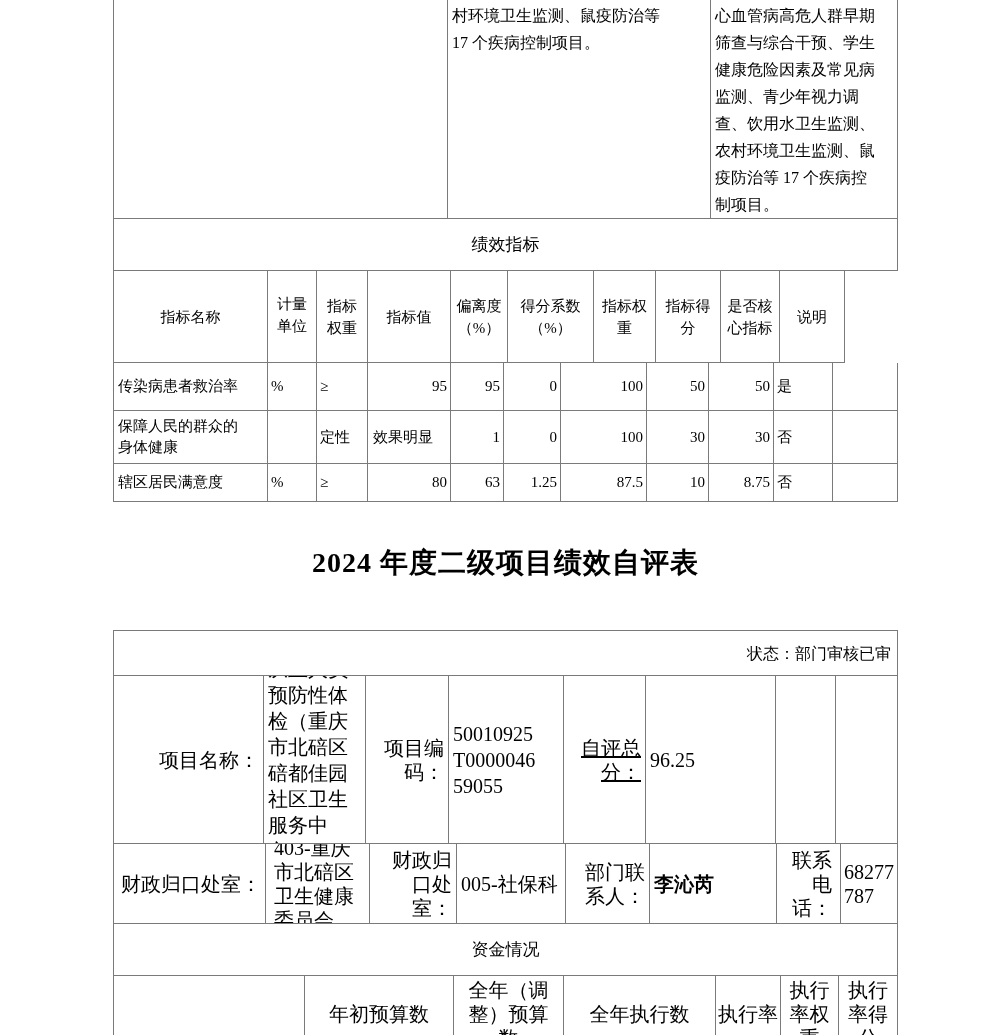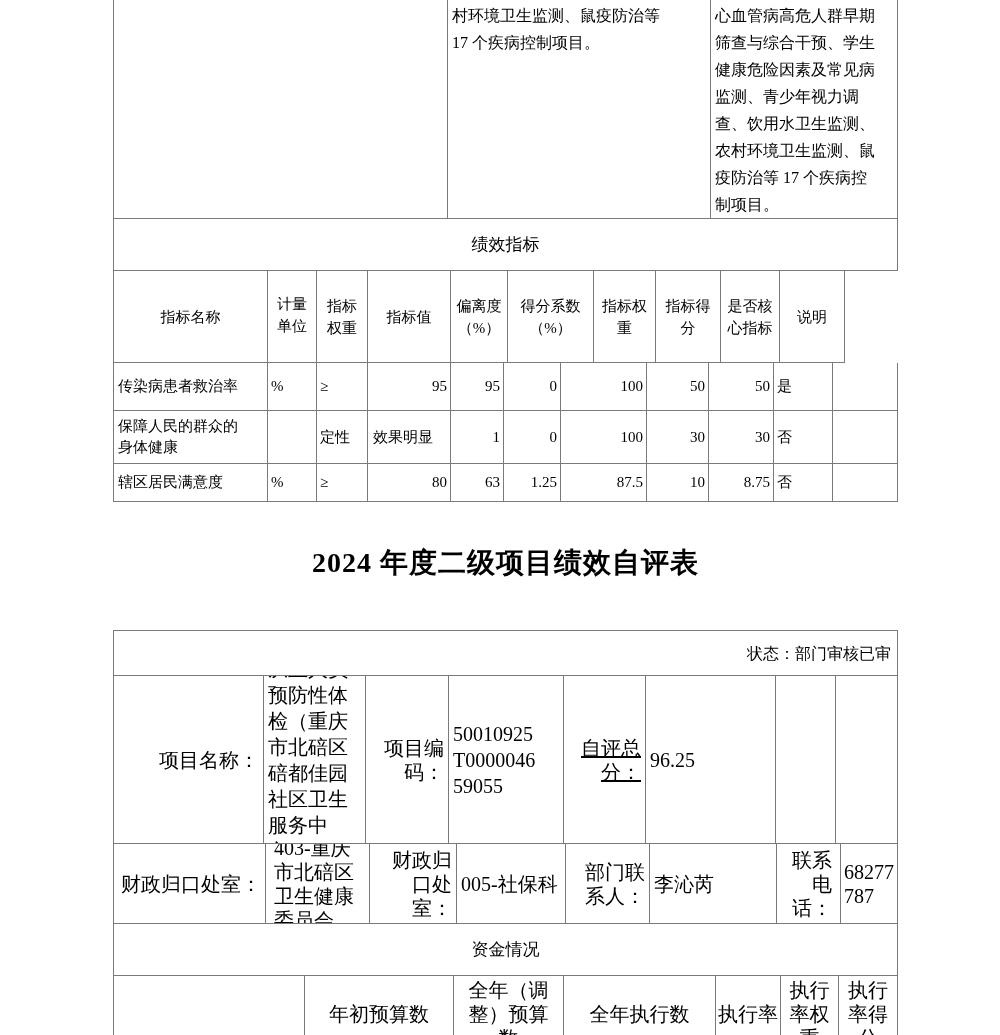--- a/index.html
+++ b/index.html
@@ -128,21 +128,21 @@
       <div class="cell" style="width:60px;"></div>
       <div class="cell" style="width:62px;"></div>
     </div>
 
     <div class="row" style="height:80px;">
       <div class="cell v-center h-right t2 lab" style="width:152px;">财政归口处室：</div>
       <div class="cell v-center h-left t2" style="width:104px; padding:0 8px; line-height:24px;">403-重庆市北碚区卫生健康委员会</div>
       <div class="cell v-center h-right t2 lab" style="width:87px;">财政归口处室：</div>
       <div class="cell v-center h-left t2 val" style="width:109px;">005-社保科</div>
       <div class="cell v-center h-right t2 lab" style="width:84px;">部门联系人：</div>
-      <div class="cell v-center h-left t2 val" style="width:127px;">李沁芮</div>
+      <div class="cell v-center h-left t2 val" style="width:127px;font-weight:bold;">李沁芮</div>
       <div class="cell v-center h-right t2" style="width:64px; padding:0 8px; line-height:24px;">联系电话：</div>
       <div class="cell v-center h-left t2 break-all" style="width:57px; padding:0 3px; line-height:24px;">68277787</div>
     </div>
 
     <div class="row" style="height:52px;">
       <div class="cell v-center h-center sec-title" style="width:784px;">资金情况</div>
     </div>
 
     <div class="row" style="height:75px;">
       <div class="cell nb" style="width:191px;"></div>

